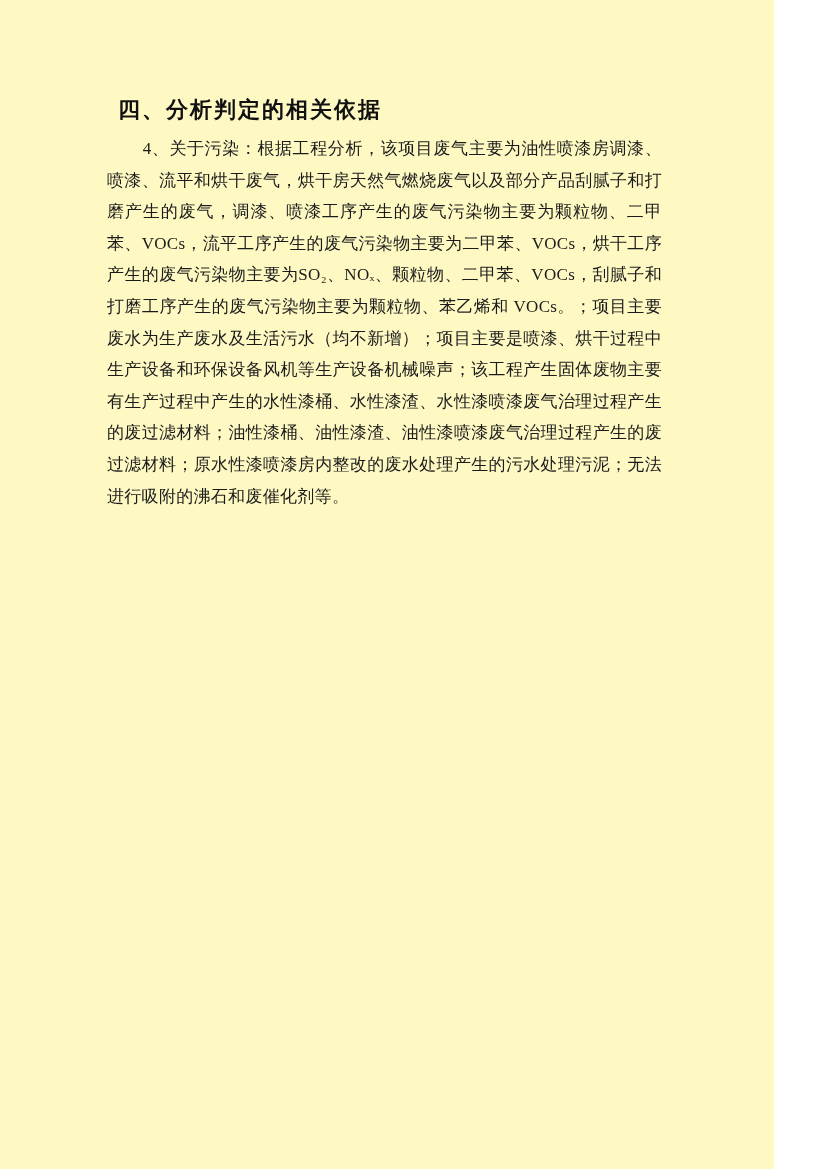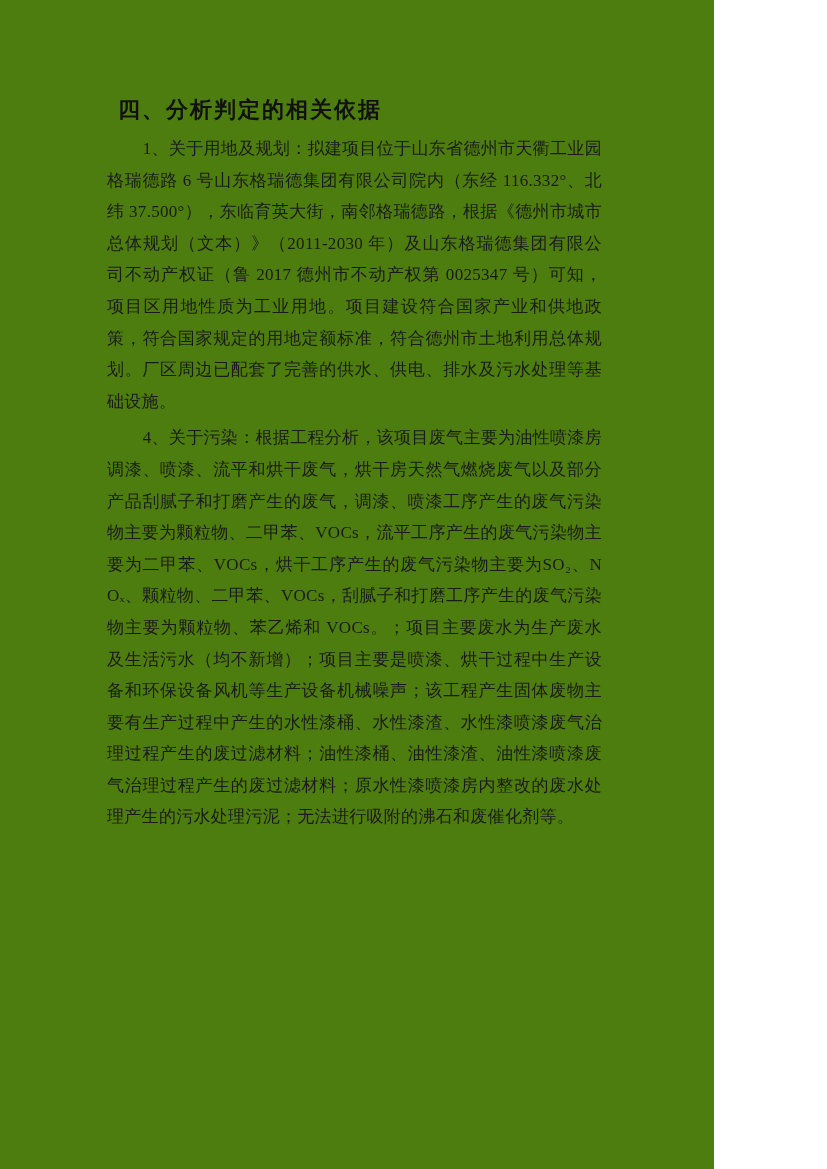--- a/index.html
+++ b/index.html
@@ -3,24 +3,24 @@
 <meta charset="utf-8">
 <title>分析判定的相关依据</title>
 <style>
   html, body {
     margin: 0;
     padding: 0;
     background: #ffffff;
   }
   .page {
     position: relative;
-    width: 714px;
+    width: 774px;
     height: 1169px;
     box-sizing: border-box;
-    background: #4d7c0f;
+    background: #fef9c3;
     padding: 96px 112px 0 107px;
     overflow: hidden;
   }
   .heading {
     font-family: "Liberation Sans", "DejaVu Sans", sans-serif;
     font-size: 22px;
     font-weight: bold;
     color: #111111;
     letter-spacing: 2px;
     line-height: 28px;
@@ -41,18 +41,17 @@
   .para:last-child {
     margin-bottom: 8px;
   }
 </style>
 </head>
 <body>
 
 <div class="page">
   <h1 class="heading">四、分析判定的相关依据</h1>
 
-  <p class="para">1、关于用地及规划：拟建项目位于山东省德州市天衢工业园格瑞德路 6 号山东格瑞德集团有限公司院内（东经 116.332°、北纬 37.500°），东临育英大街，南邻格瑞德路，根据《德州市城市总体规划（文本）》（2011-2030 年）及山东格瑞德集团有限公司不动产权证（鲁 2017 德州市不动产权第 0025347 号）可知，项目区用地性质为工业用地。项目建设符合国家产业和供地政策，符合国家规定的用地定额标准，符合德州市土地利用总体规划。厂区周边已配套了完善的供水、供电、排水及污水处理等基础设施。</p>
 
 
 
   <p class="para">4、关于污染：根据工程分析，该项目废气主要为油性喷漆房调漆、喷漆、流平和烘干废气，烘干房天然气燃烧废气以及部分产品刮腻子和打磨产生的废气，调漆、喷漆工序产生的废气污染物主要为颗粒物、二甲苯、VOCs，流平工序产生的废气污染物主要为二甲苯、VOCs，烘干工序产生的废气污染物主要为SO₂、NOₓ、颗粒物、二甲苯、VOCs，刮腻子和打磨工序产生的废气污染物主要为颗粒物、苯乙烯和 VOCs。；项目主要废水为生产废水及生活污水（均不新增）；项目主要是喷漆、烘干过程中生产设备和环保设备风机等生产设备机械噪声；该工程产生固体废物主要有生产过程中产生的水性漆桶、水性漆渣、水性漆喷漆废气治理过程产生的废过滤材料；油性漆桶、油性漆渣、油性漆喷漆废气治理过程产生的废过滤材料；原水性漆喷漆房内整改的废水处理产生的污水处理污泥；无法进行吸附的沸石和废催化剂等。</p>
 </div>
 
 </body></html>

